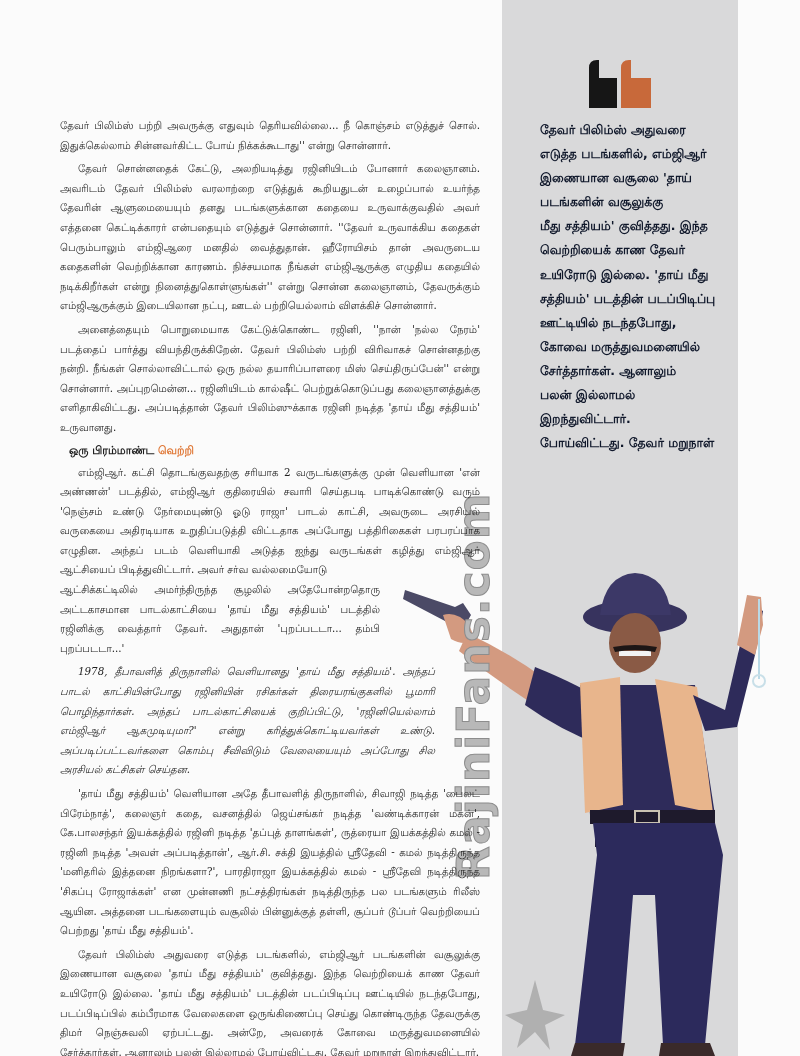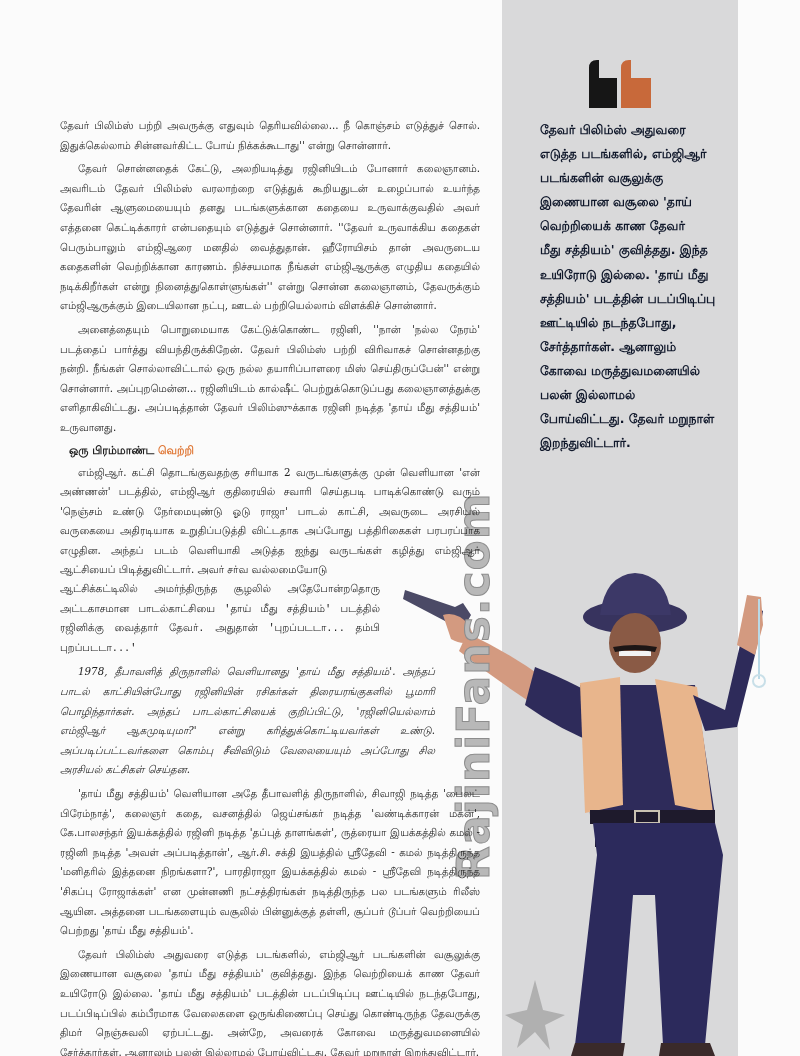--- a/index.html
+++ b/index.html
@@ -27,21 +27,21 @@
       font-size: 10.3px; line-height: 19.6px; text-align: justify;
     }
     .para { margin: 0 0 4px 0; text-indent: 18px; }
     .para.noindent { text-indent: 0; }
     .para.first { margin-top: 116px; }
     .section-heading {
       margin: 2px 0 3px 9px; font-family: "DejaVu Sans", "Liberation Sans", sans-serif;
       font-weight: bold; font-size: 11px; line-height: 18px;
     }
     .section-heading .accent { color: #e07a3a; }
-    .narrow { width: 320px; font-family: Liberation Mono, monospace; }
+    .narrow { width: 320px; }
     .medium { width: 375px; font-style: italic; }
     .figure { position: absolute; left: 385px; top: 555px; width: 415px; height: 501px; }
     .watermark {
       position: absolute; left: 505px; top: 820px; width: 60px; height: 230px;
     }
     .watermark-text {
       position: absolute; left: 448px; top: 880px;
       transform: rotate(-90deg); transform-origin: left top;
       font-family: "DejaVu Sans", "Liberation Sans", sans-serif;
       font-weight: bold; font-size: 44px; letter-spacing: 1px;
@@ -55,32 +55,32 @@
 <div class="right-panel"></div>
 
 <svg class="quote-mark" viewBox="0 0 66 48">
   <path d="M2 8 Q2 0 10 0 L12 0 L12 18 L30 18 L30 48 L2 48 Z" fill="#161616"></path>
   <path d="M34 8 Q34 0 42 0 L44 0 L44 18 L64 18 L64 48 L34 48 Z" fill="#c8693a"></path>
 </svg>
 
 <div class="pull-quote">
   <p>தேவர் பிலிம்ஸ் அதுவரை</p>
   <p>எடுத்த படங்களில், எம்ஜிஆர்</p>
+  <p>இணையான வசூலை 'தாய்</p>
   <p>படங்களின் வசூலுக்கு</p>
-  <p>இணையான வசூலை 'தாய்</p>
+  <p>மீது சத்தியம்' குவித்தது. இந்த</p>
   <p>வெற்றியைக் காண தேவர்</p>
-  <p>மீது சத்தியம்' குவித்தது. இந்த</p>
   <p>உயிரோடு இல்லை. 'தாய் மீது</p>
   <p>சத்தியம்' படத்தின் படப்பிடிப்பு</p>
   <p>ஊட்டியில் நடந்தபோது,</p>
+  <p>கோவை மருத்துவமனையில்</p>
   <p>சேர்த்தார்கள். ஆனாலும்</p>
-  <p>கோவை மருத்துவமனையில்</p>
   <p>பலன் இல்லாமல்</p>
+  <p>இறந்துவிட்டார்.</p>
   <p>போய்விட்டது. தேவர் மறுநாள்</p>
-  <p>இறந்துவிட்டார்.</p>
 </div>
 
 <svg class="figure" viewBox="0 0 415 501">
 
   <path d="M20 35 L70 52 L78 48 L86 60 L78 74 L60 66 L18 44 Z" fill="#4b4a66"></path>
   <path d="M58 60 Q72 56 84 70 L90 84 Q80 92 66 84 Z" fill="#d39a80"></path>
   <path d="M82 78 Q150 110 190 150 L186 172 Q130 140 74 96 Z" fill="#d39a80"></path>
   <path d="M150 112 Q195 130 225 150 L215 190 Q175 175 140 150 Z" fill="#2e2b5a"></path>
 
   <ellipse cx="250" cy="62" rx="52" ry="17" fill="#37335e"></ellipse>

